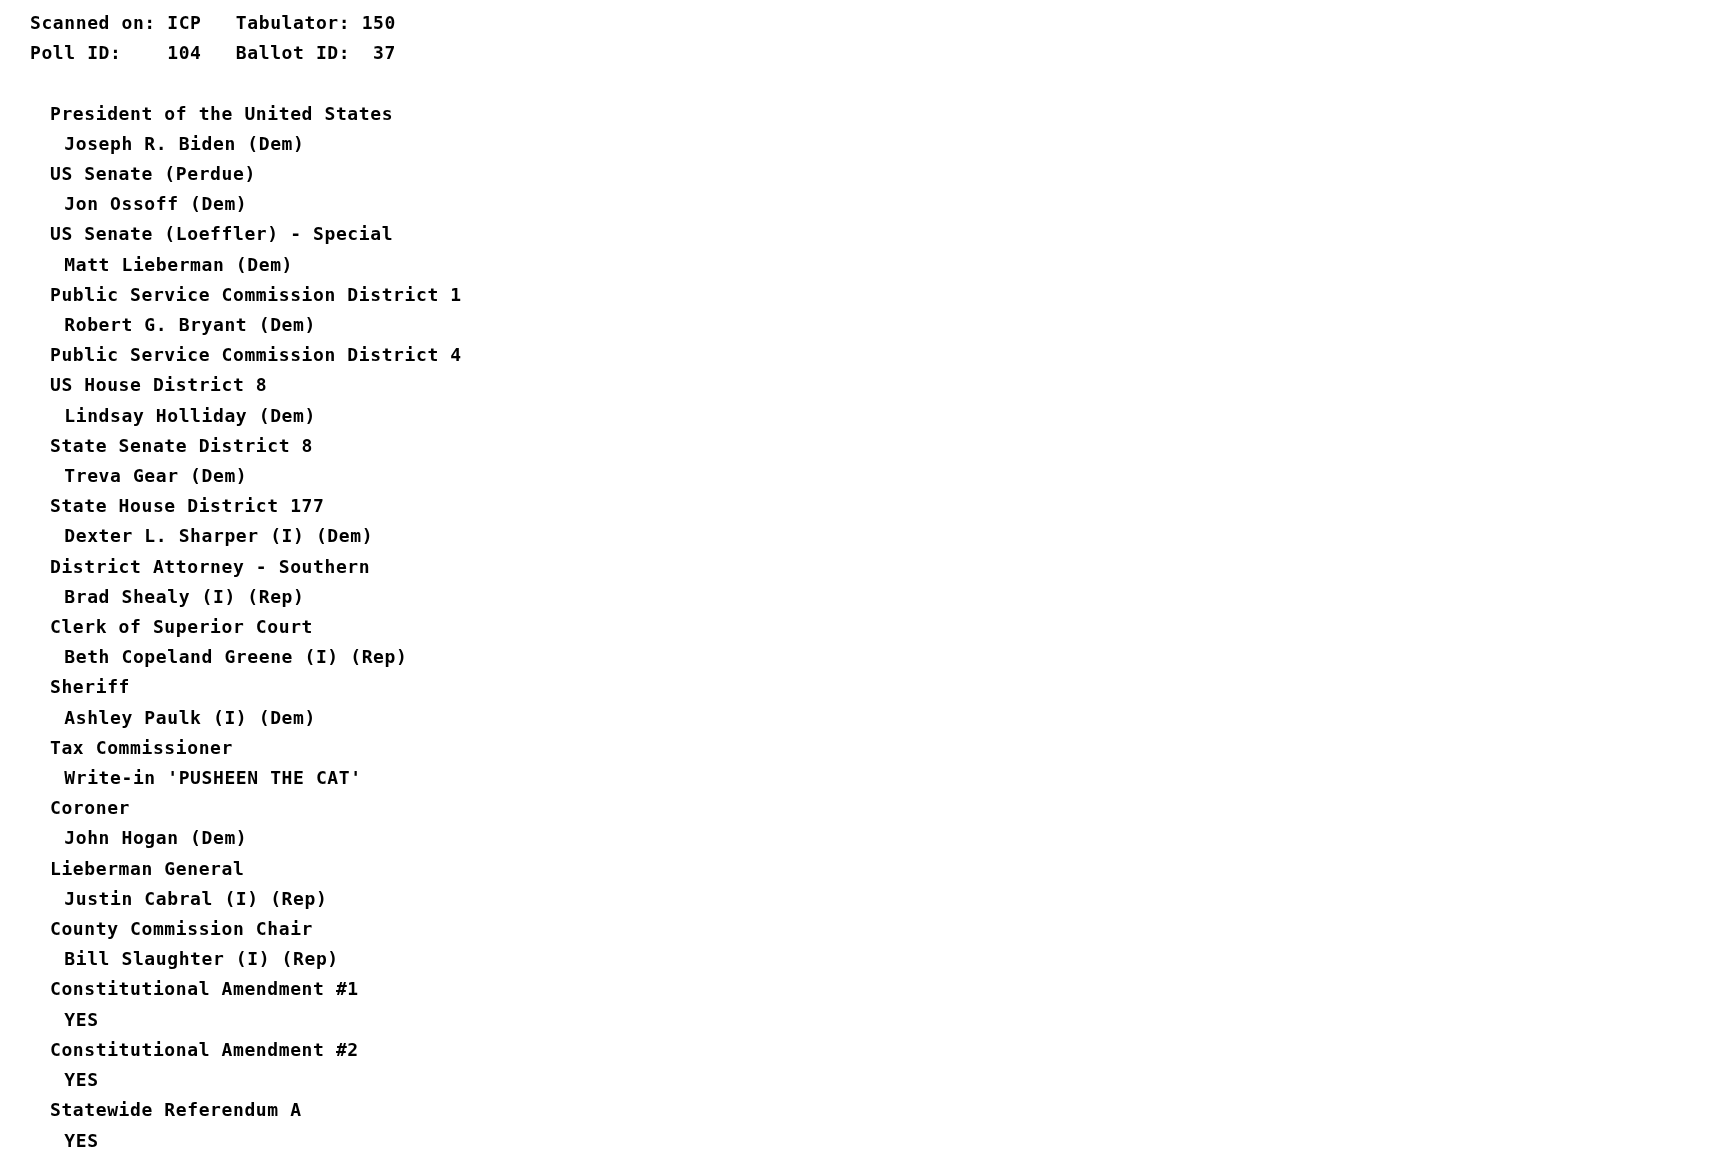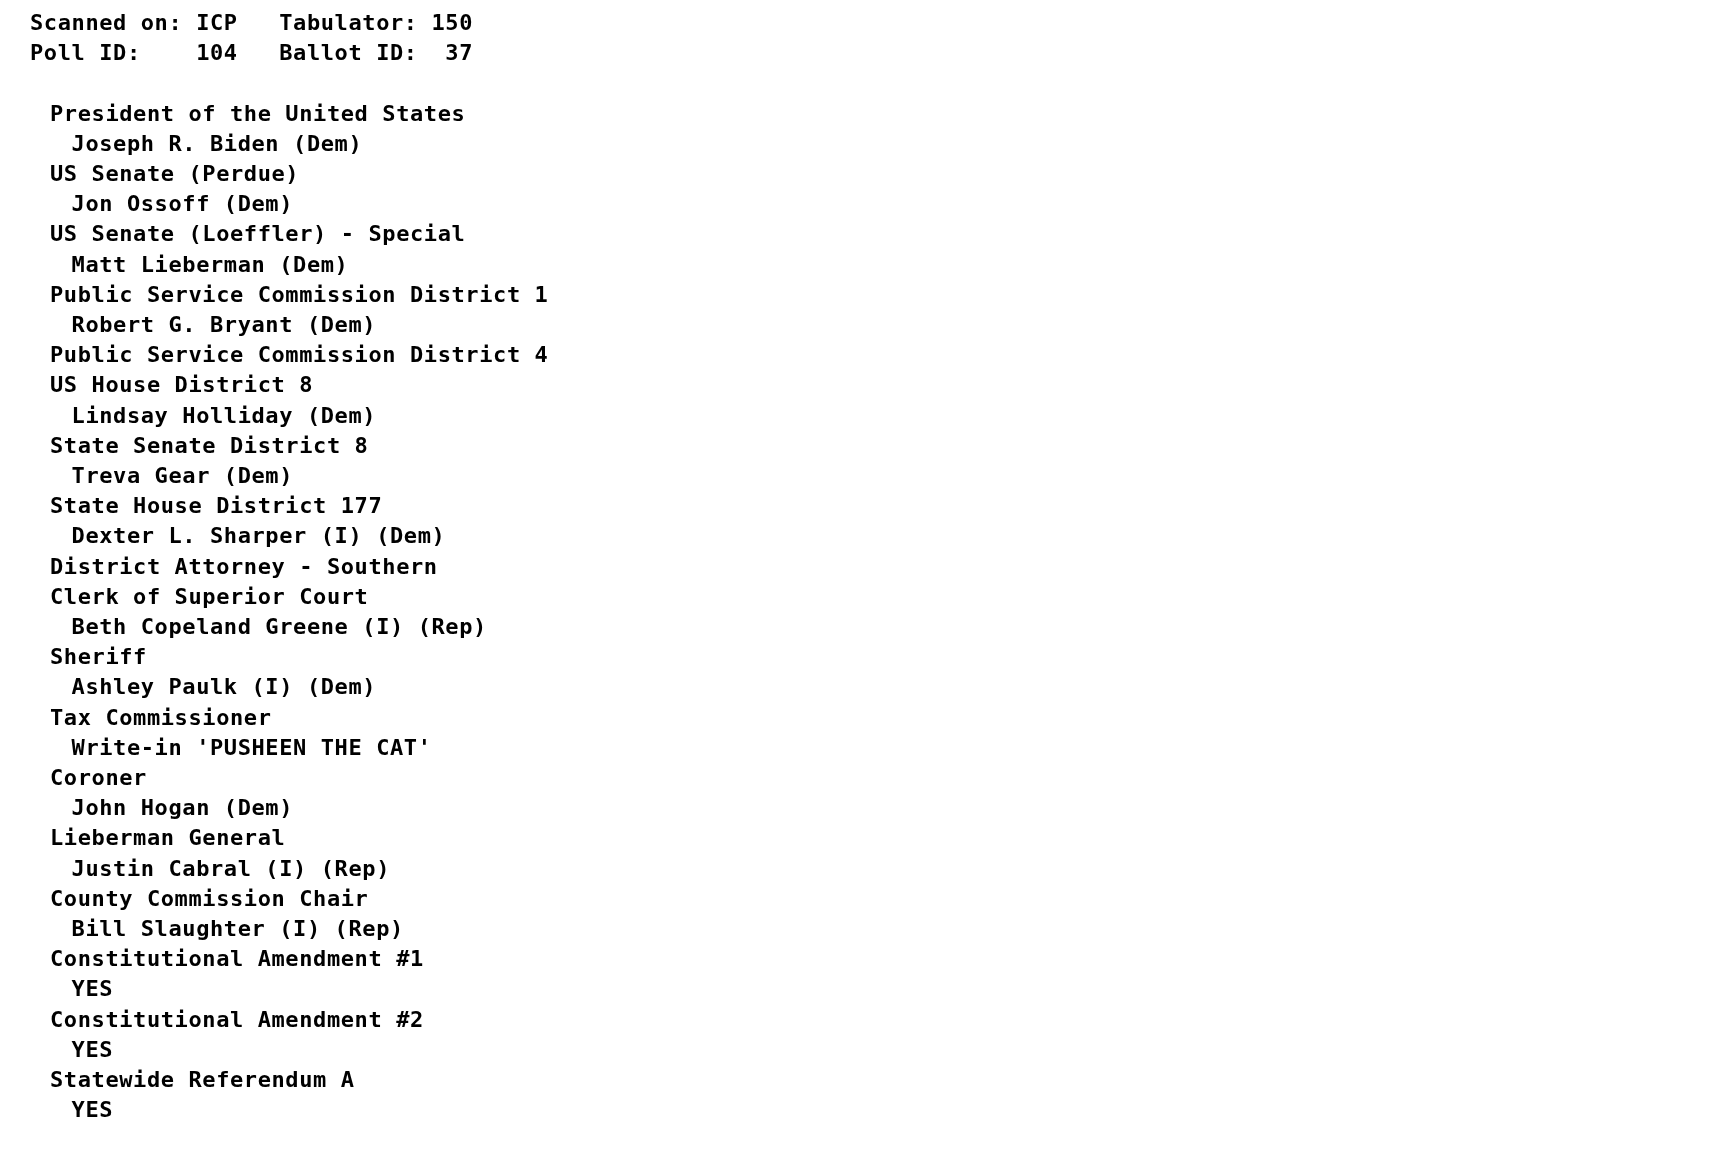--- a/index.html
+++ b/index.html
@@ -12,21 +12,21 @@
     height: 1176px;
     font-family: "DejaVu Sans Mono", "Liberation Mono", monospace;
     color: #000000;
     overflow: hidden;
   }
   .sheet {
     padding: 8px 0 0 30px;
     box-sizing: border-box;
   }
   .line {
-    font-size: 22px;
+    font-size: 18px;
     line-height: 30.2px;
     letter-spacing: 0.6px;
     white-space: pre;
     font-weight: 700;
   }
   .blank {
     height: 30.2px;
   }
   .contest {
     padding-left: 0;
@@ -62,20 +62,21 @@
   <div class="line contest">US House District 8</div>
   <div class="line choice">   Lindsay Holliday (Dem)</div>
 
   <div class="line contest">State Senate District 8</div>
   <div class="line choice">   Treva Gear (Dem)</div>
 
   <div class="line contest">State House District 177</div>
   <div class="line choice">   Dexter L. Sharper (I) (Dem)</div>
 
   <div class="line contest">District Attorney - Southern</div>
+  <div class="line choice">   Brad Shealy (I) (Rep)</div>
 
   <div class="line contest">Clerk of Superior Court</div>
   <div class="line choice">   Beth Copeland Greene (I) (Rep)</div>
 
   <div class="line contest">Sheriff</div>
   <div class="line choice">   Ashley Paulk (I) (Dem)</div>
 
   <div class="line contest">Tax Commissioner</div>
   <div class="line choice">   Write-in 'PUSHEEN THE CAT'</div>
 

